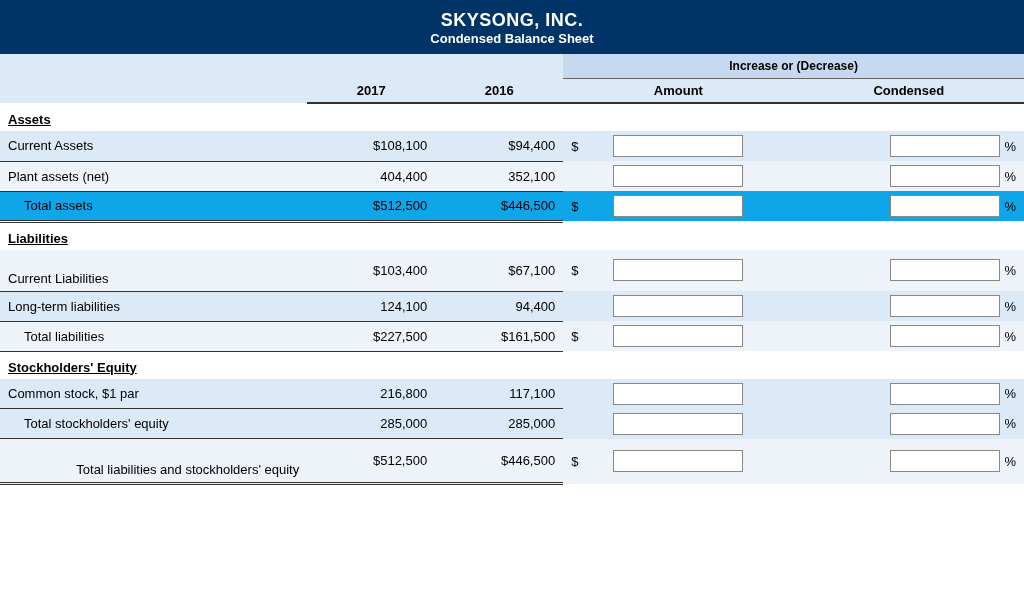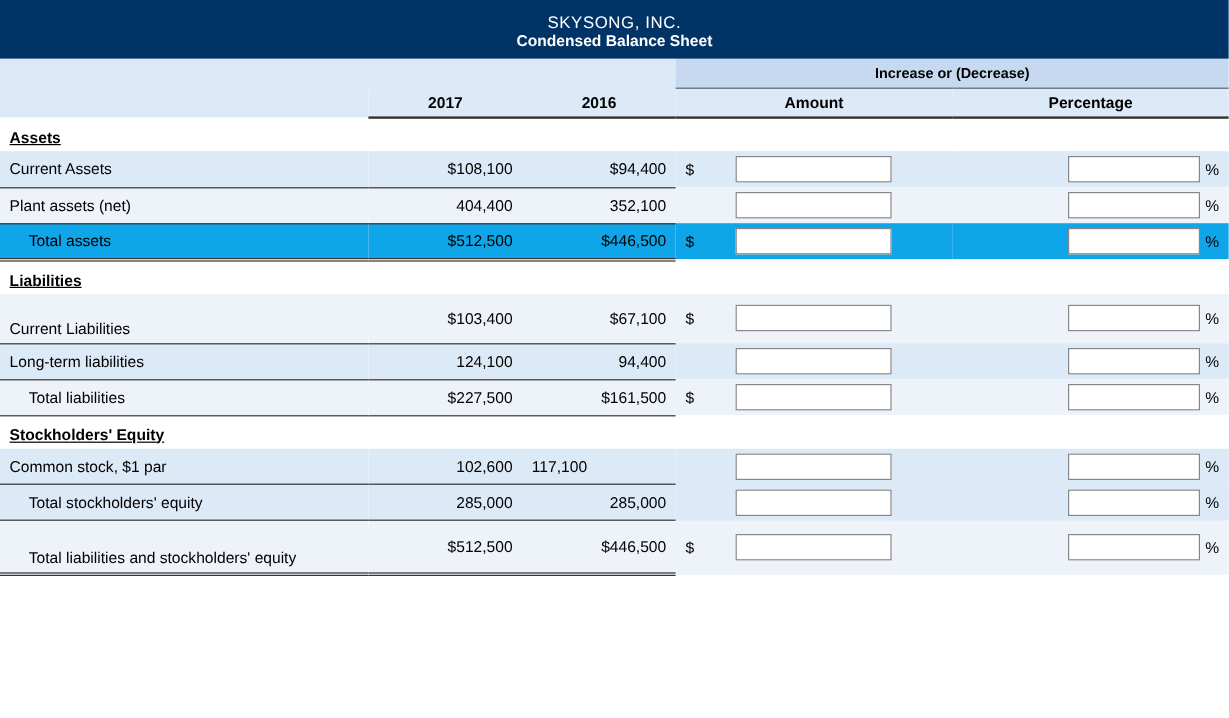--- a/index.html
+++ b/index.html
@@ -10,22 +10,22 @@
       width: 1024px;
     }
 
     .header {
       background: #003366;
       color: #fff;
       text-align: center;
       padding: 10px 0 8px 0;
     }
     .header .title {
-      font-weight: normal;
-      font-size: 14px;
+      font-weight: bold;
+      font-size: 18px;
       letter-spacing: 0.5px;
     }
     .header .subtitle {
       font-weight: bold;
       font-size: 13px;
     }
     .header .date {
       font-weight: bold;
       font-size: 13px;
     }
@@ -99,21 +99,21 @@
     <tr>
       <td style="background:#dce9f7; border:none;" colspan="2"></td>
       <td style="background:#dce9f7; border:none;"></td>
       <td colspan="2" class="col-group-header" style="padding:5px 8px; border-bottom: 1px solid #666;">Increase or (Decrease)</td>
     </tr>
     <tr class="col-sub-headers">
       <td style="background:#dce9f7; border:none;"></td>
       <td style="text-align:center;">2017</td>
       <td style="text-align:center;">2016</td>
       <td>Amount</td>
-      <td>Percentage</td>
+      <td>Condensed</td>
     </tr>
   </thead>
   <tbody id="table-body">
   <tr class="section-header">
     <td colspan="2" style="background:#fff; font-weight:bold; padding:8px 8px 4px 8px;">Assets</td>
     <td style="background:#fff;"></td>
     <td style="background:#fff;"></td>
     <td style="background:#fff;"></td>
   </tr>
       <tr style="background: rgb(220, 233, 247);">
@@ -223,22 +223,22 @@
         </td>
     </tr>
       <tr class="section-header">
     <td colspan="2" style="background:#fff; font-weight:bold; text-decoration:underline; padding:8px 8px 4px 8px;">Stockholders' Equity</td>
     <td style="background:#fff;"></td>
     <td style="background:#fff;"></td>
     <td style="background:#fff;"></td>
   </tr>
       <tr style="background: rgb(220, 233, 247);">
       <td style="padding-left:8px; padding-top:5px; padding-bottom:5px; border-bottom: 1px solid #333;">Common stock, $1 par</td>
-      <td style="text-align:right; padding:5px 8px; border-bottom: 1px solid #333;">102,600</td>
-      <td style="text-align:left; padding:5px 8px; border-bottom: 1px solid #333; margin-top: 20px;">117,100</td>
+      <td style="text-align:right; padding:5px 8px; border-bottom: 1px solid #333;">216,800</td>
+      <td style="text-align:right; padding:5px 8px; border-bottom: 1px solid #333; margin-top: 20px;">117,100</td>
       <td style="padding:4px 6px;">
           <div style="display:flex;align-items:center;justify-content:center;">
         <input type="text" style="width: 130px; border: 1px solid rgb(136, 136, 136); background: rgb(255, 255, 255); height: 22px; padding: 2px 4px; font-size: 13px;">
       </div>
         </td>
       <td style="padding:4px 8px;">
           <div style="display:flex;align-items:center;justify-content:flex-end;">
       <input type="text" style="width: 110px; border: 1px solid rgb(136, 136, 136); background: rgb(255, 255, 255); height: 22px; padding: 2px 4px; font-size: 13px;">
       <span style="margin-left:4px;font-size:13px;">%</span>
     </div>
@@ -254,21 +254,21 @@
       </div>
         </td>
       <td style="padding:4px 8px;">
           <div style="display:flex;align-items:center;justify-content:flex-end;">
       <input type="text" style="width: 110px; border: 1px solid rgb(136, 136, 136); background: rgb(255, 255, 255); height: 22px; padding: 2px 4px; font-size: 13px;">
       <span style="margin-left:4px;font-size:13px;">%</span>
     </div>
         </td>
     </tr>
       <tr style="background: rgb(238, 243, 250);">
-      <td style="padding-left:24px; padding-top:23px; padding-bottom:5px; border-bottom: 3px double #333;">Total liabilities and stockholders' equity</td>
+      <td style="padding-left:24px; padding-top:23px; padding-bottom:5px; border-bottom: 3px double #333; text-align: right;">Total liabilities and stockholders' equity</td>
       <td style="text-align:right; padding:5px 8px; border-bottom: 3px double #333;">$512,500</td>
       <td style="text-align:right; padding:5px 8px; border-bottom: 3px double #333;">$446,500</td>
       <td style="padding:4px 6px;">
           <div class="input-row-dollar" style="display:flex;align-items:center;justify-content:center;">
         <span class="dollar" style="margin-right:2px;font-size:13px;">$</span>
         <input type="text" style="width: 130px; border: 1px solid rgb(136, 136, 136); background: rgb(255, 255, 255); height: 22px; padding: 2px 4px 2px 14px; font-size: 13px;">
       </div>
         </td>
       <td style="padding:4px 8px;">
           <div style="display:flex;align-items:center;justify-content:flex-end;">

